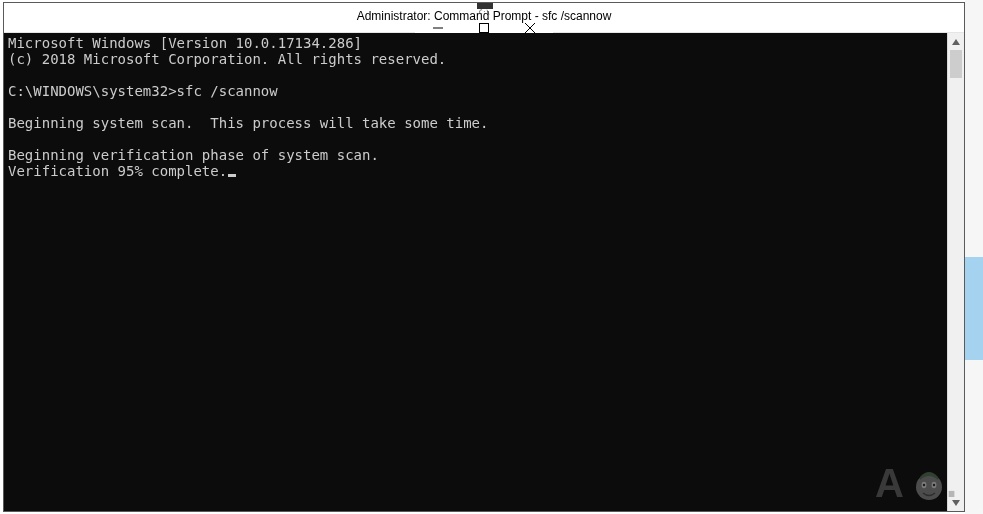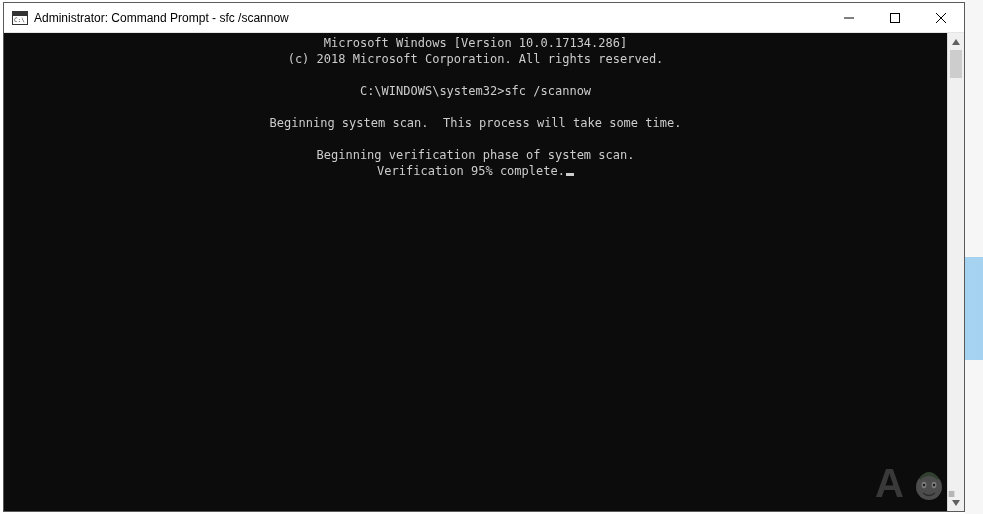--- a/index.html
+++ b/index.html
@@ -22,20 +22,21 @@
       display: flex;
       flex-direction: column;
     }
     .titlebar {
       height: 30px;
       background: #fff;
       display: flex;
       align-items: center;
       border-bottom: 1px solid #e5e5e5;
       flex-shrink: 0;
+      flex-direction: column;
     }
     .titlebar-icon {
       width: 16px;
       height: 14px;
       margin-left: 8px;
       margin-right: 6px;
       background: #fff;
       border: 1px solid #333;
       position: relative;
       display: flex;
@@ -77,26 +78,25 @@
     .content-area {
       flex: 1;
       display: flex;
       min-height: 0;
     }
     .terminal {
       flex: 1;
       background: #0c0c0c;
       color: #ccc;
       font-family: Consolas, "Lucida Console", monospace;
-      font-size: 12px;
+      font-size: 14px;
       line-height: 16px;
       padding: 2px 4px;
       white-space: pre;
       overflow: hidden;
-      text-align: center;
     }
     .cursor {
       display: inline-block;
       width: 8px;
       height: 3px;
       background: #ccc;
       vertical-align: -1px;
       margin-left: 1px;
     }
     .scrollbar {

